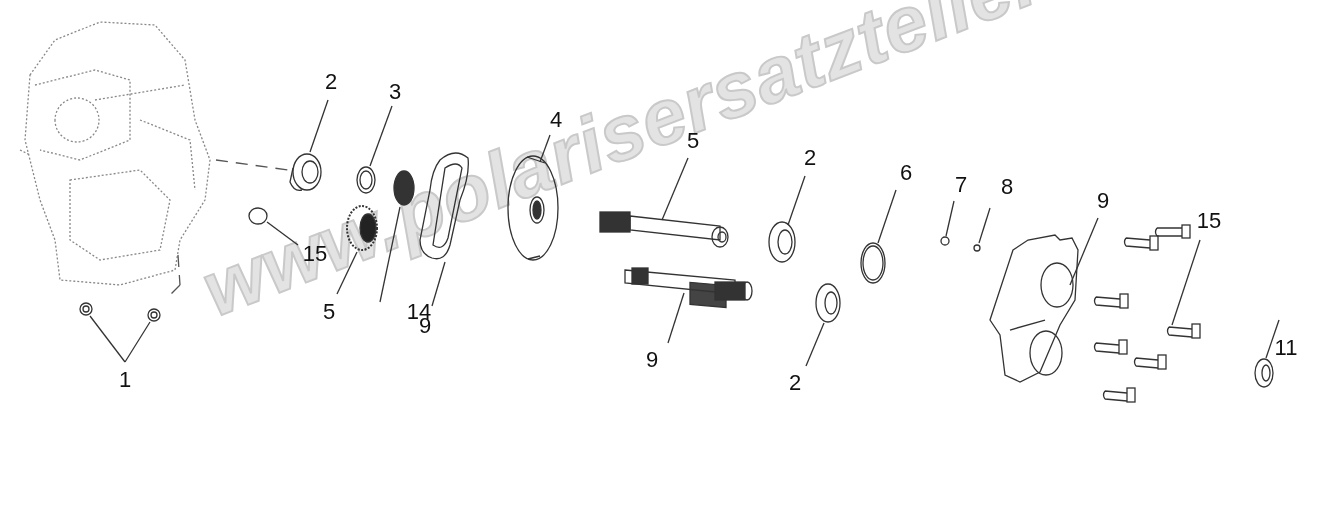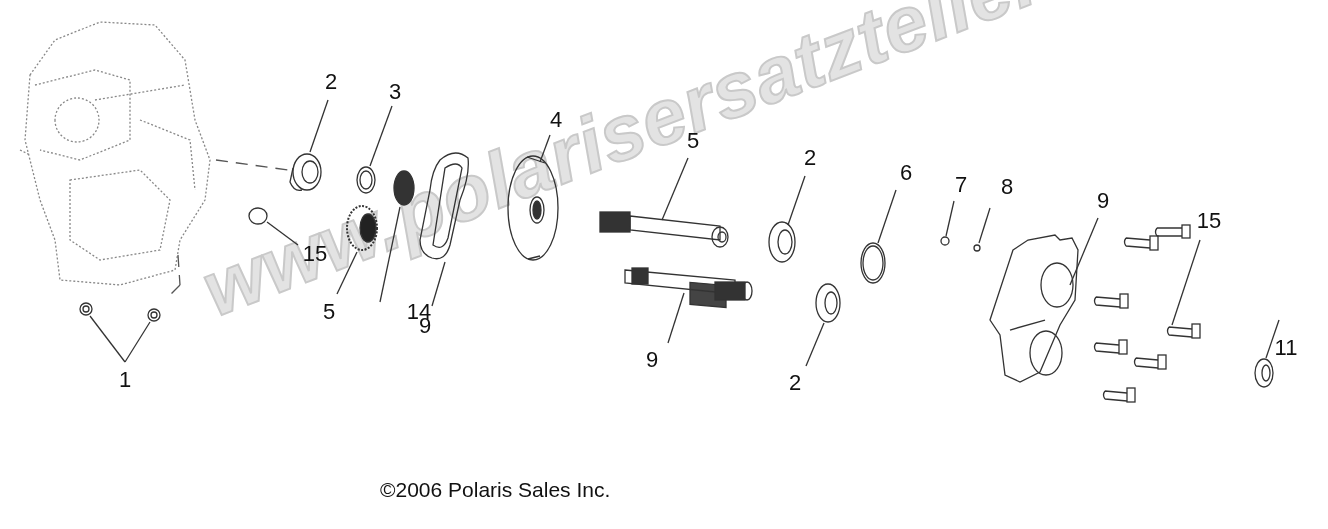--- a/index.html
+++ b/index.html
@@ -171,14 +171,13 @@
   <div class="callout" style="left:1103px;top:201px;">9</div>
   <div class="callout" style="left:1209px;top:221px;">15</div>
   <div class="callout" style="left:1286px;top:300px;margin-top:48px;">11</div>
   <div class="callout" style="left:652px;top:360px;">9</div>
   <div class="callout" style="left:795px;top:383px;">2</div>
   <div class="callout" style="left:425px;top:326px;">9</div>
   <div class="callout" style="left:371px;top:312px;margin-left:48px;">14</div>
   <div class="callout" style="left:329px;top:312px;">5</div>
   <div class="callout" style="left:315px;top:254px;">15</div>
 
-  <div class="copyright">©2006 Polaris Sales Inc.</div>
 </div>
 
 </body></html>

